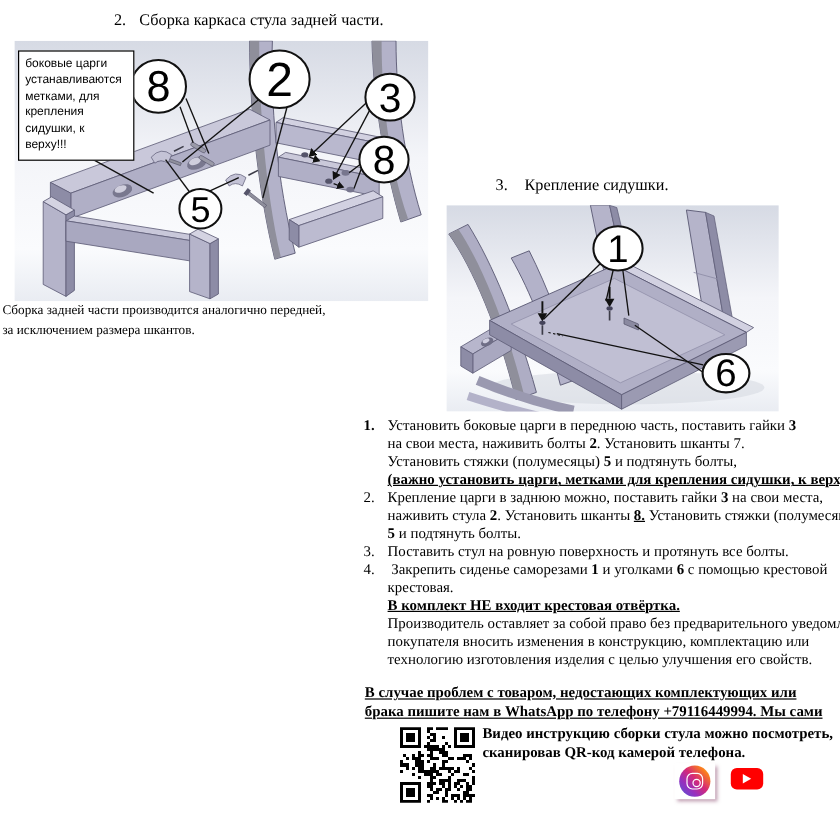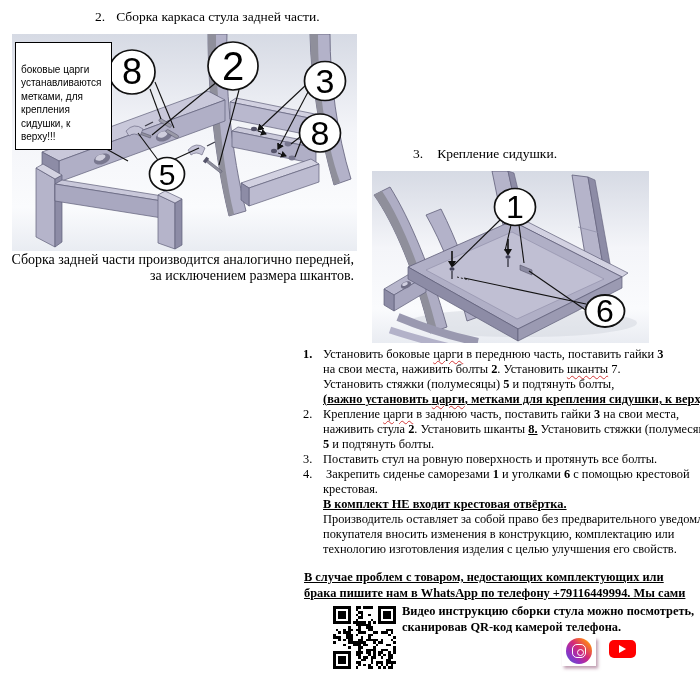--- a/index.html
+++ b/index.html
@@ -4,30 +4,30 @@
 <style>
   html,body{margin:0;padding:0;background:#fff;}
   .page{position:relative;width:700px;height:700px;background:#fff;overflow:hidden;
         font-family:"Liberation Serif",serif;color:#000;}
   .h2{position:absolute;left:95px;top:9px;font-size:13.5px;display:flex;gap:11px;white-space:pre;}
   .h3{position:absolute;left:413px;top:146px;font-size:13.5px;display:flex;gap:14px;white-space:pre;}
   .illus{position:absolute;}
   .illus1{left:12px;top:34px;width:345px;height:217px;}
   .illus2{left:372px;top:171px;width:277px;height:172px;}
   .notebox{position:absolute;left:3px;top:8px;width:86px;border:1.3px solid #000;background:#fff;
-           font-family:"Liberation Sans",sans-serif;font-size:10px;line-height:1.34;padding:20px 4px 6px 5px;}
-  .caption{position:absolute;left:2px;top:252px;width:352px;text-align:right;font-size:14px;}
+           font-family:"Liberation Sans",sans-serif;font-size:10px;line-height:1.34;padding:4px 4px 6px 5px;}
+  .caption{position:absolute;left:2px;top:252px;width:352px;text-align:left;font-size:11px;}
   .caption .rline{height:15.5px;line-height:15.5px;}
   .list{position:absolute;left:303px;top:347px;font-size:12.4px;}
   .li{display:flex;}
   .li .marker{width:20px;flex:none;}
   .rline{white-space:pre;height:15px;line-height:15px;}
   .b{font-weight:bold;}
   .u{text-decoration:underline;text-decoration-thickness:1px;}
-  .w{text-decoration:underline;text-decoration-style:wavy;text-decoration-color:#d33a3a;
+  .w{text-decoration-style:wavy;text-decoration-color:#d33a3a;
      text-decoration-thickness:1px;text-underline-offset:2px;}
   .whatsapp{position:absolute;left:304px;top:570px;font-size:12.4px;font-weight:bold;}
   .whatsapp .rline{height:15.5px;line-height:15.5px;text-decoration:underline;}
   .caret{display:inline-block;width:1.4px;height:13px;background:#000;vertical-align:-2px;margin-left:2px;}
   .qr{position:absolute;left:333px;top:606px;width:63px;height:63px;}
   .qrtext{position:absolute;left:402px;top:604px;font-size:12.4px;font-weight:bold;}
   .qrtext .rline{height:15.5px;line-height:15.5px;}
   .ig-card{position:absolute;left:562px;top:636px;width:34px;height:30px;background:#fff;
            box-shadow:2px 2.5px 3px rgba(130,60,100,.5);display:flex;align-items:center;justify-content:center;}
   .ig{width:26px;height:26px;border-radius:50%;position:relative;
@@ -232,21 +232,21 @@
         <div>
           <div class="rline"><span class="">Установить боковые </span><span class="w">царги</span><span class=""> в переднюю часть, поставить гайки </span><span class="b">3</span></div>
           <div class="rline"><span class="">на свои места, наживить болты </span><span class="b">2</span><span class="">. Установить </span><span class="w">шканты</span><span class=""> 7.</span></div>
           <div class="rline"><span class="">Установить стяжки (полумесяцы) </span><span class="b">5</span><span class=""> и подтянуть болты,</span></div>
           <div class="rline"><span class="b u">(важно установить </span><span class="b u"><span class="w">царги</span></span><span class="b u">, метками для крепления сидушки, к верху!)</span></div>
         </div>
       </div>
       <div class="li">
         <span class="marker rline">2.</span>
         <div>
-          <div class="rline"><span class="">Крепление </span><span class="w">царги</span><span class=""> в заднюю часть, поставить гайки </span><span class="b">3</span><span class=""> на свои места,</span></div>
+          <div class="rline"><span class="">Крепление </span><span class="w">царги</span><span class=""> в заднюю можно, поставить гайки </span><span class="b">3</span><span class=""> на свои места,</span></div>
           <div class="rline"><span class="">наживить стула </span><span class="b">2</span><span class="">. Установить шканты </span><span class="b u">8.</span><span class=""> Установить стяжки (полумесяцы)</span></div>
           <div class="rline"><span class="b">5</span><span class=""> и подтянуть болты.</span></div>
         </div>
       </div>
       <div class="li">
         <span class="marker rline">3.</span>
         <div>
           <div class="rline"><span class="">Поставить стул на ровную поверхность и протянуть все болты.</span></div>
         </div>
       </div>

